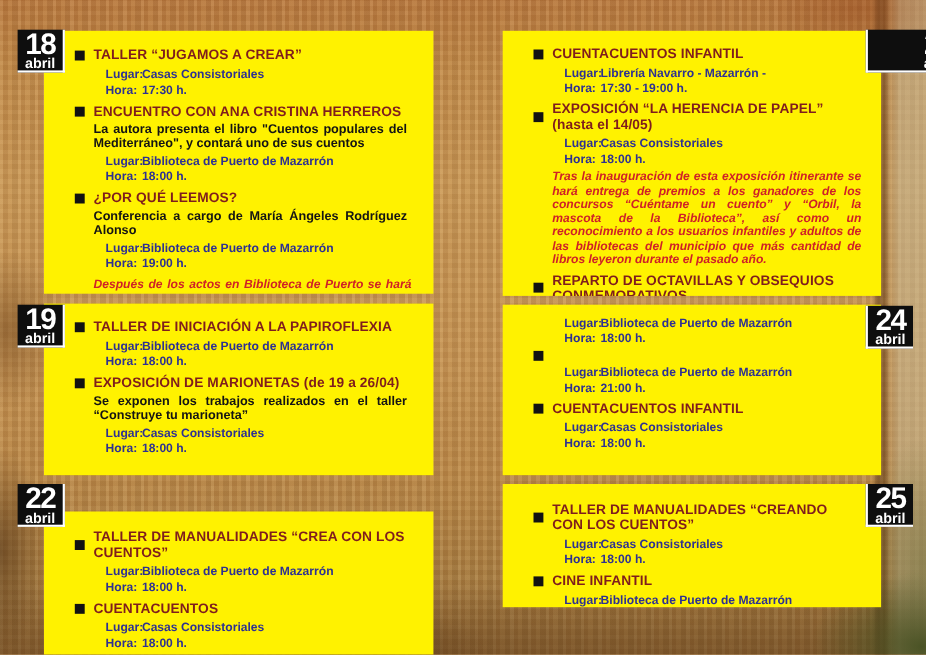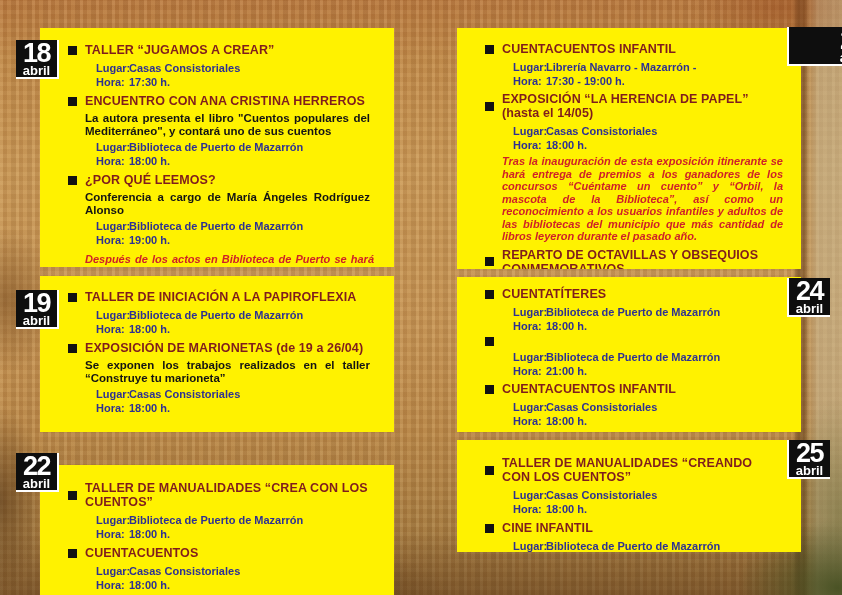--- a/index.html
+++ b/index.html
@@ -43,21 +43,21 @@
   .note {
     margin:6px 0 0 17px; font-size:11px; font-weight:bold; font-style:italic;
     color:#cf2127; line-height:12.5px; text-align:justify;
   }
   .p1 .note { margin:3px 0 5px 17px; }
 
   .badge {
     position:absolute; width:41px; height:37px; background:#0e0e0e; color:#ffffff;
     text-align:center; font-weight:bold; z-index:2;
   }
-  .badge.bleft  { border-right:2px solid #ffffff; border-bottom:2px solid #ffffff;margin-top:13px; }
+  .badge.bleft  { border-right:2px solid #ffffff; border-bottom:2px solid #ffffff; }
   .badge.bright { border-left:2px solid #ffffff;  border-bottom:2px solid #ffffff; }
   .badge .num { font-size:27px; line-height:24px; margin-top:1px; letter-spacing:-1.5px; }
   .badge .mon { font-size:13px; line-height:11px; }
   .b0 { left:16px;  top:27px;  }
   .b1 { left:787px; top:27px;padding-left:44px;  }
   .b2 { left:16px;  top:277px; }
   .b3 { left:787px; top:278px; }
   .b4 { left:16px;  top:440px; }
   .b5 { left:787px; top:440px; }
 </style>
@@ -194,24 +194,20 @@
         <div class="row">
             <span class="lbl">Hora:</span>
             <span class="val">18:00 h.</span>
           </div>
       </div>
     </article>
   </section>
 
   <section class="panel p3">
     <article class="event">
-      <div class="title-row">
-        <span class="sq"></span>
-        <h3 class="etitle">CUENTATÍTERES</h3>
-      </div>
       <div class="rows">
         <div class="row">
             <span class="lbl">Lugar:</span>
             <span class="val">Biblioteca de Puerto de Mazarrón</span>
           </div>
         <div class="row">
             <span class="lbl">Hora:</span>
             <span class="val">18:00 h.</span>
           </div>
       </div>

